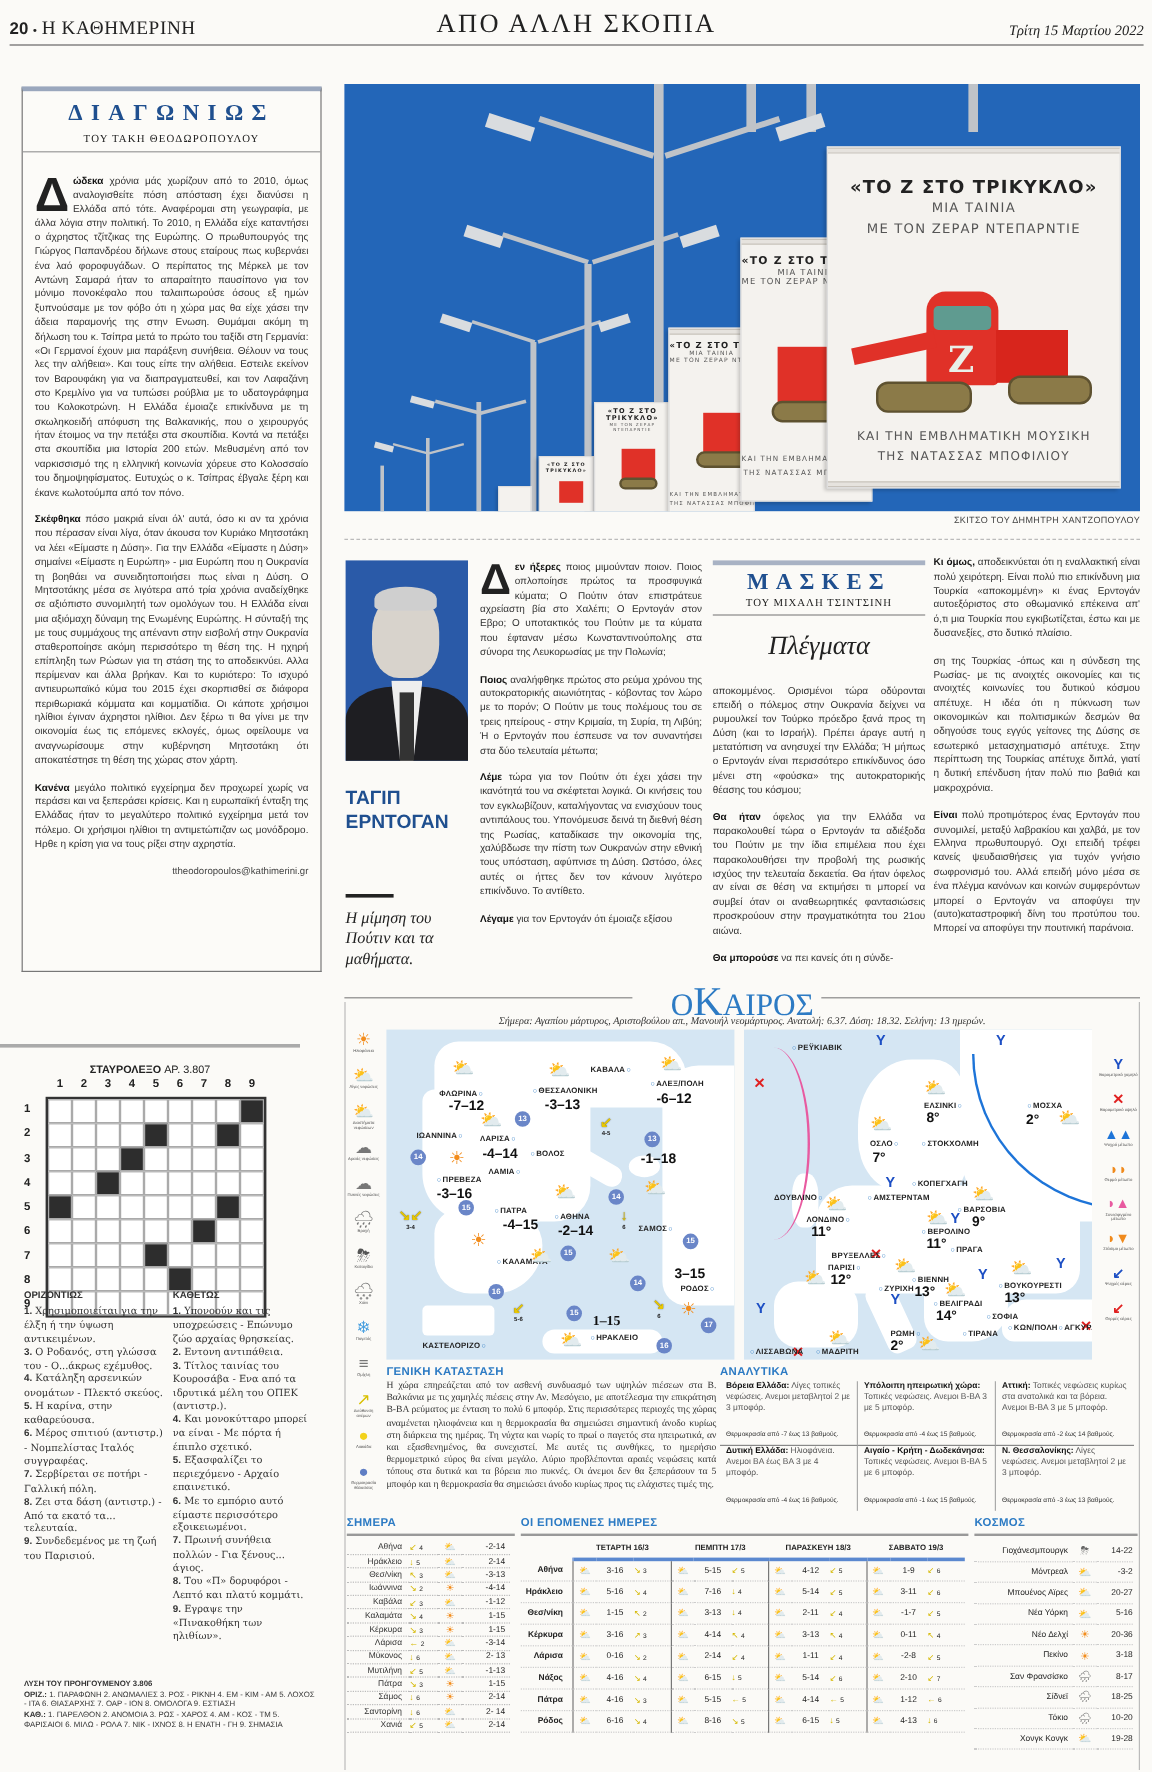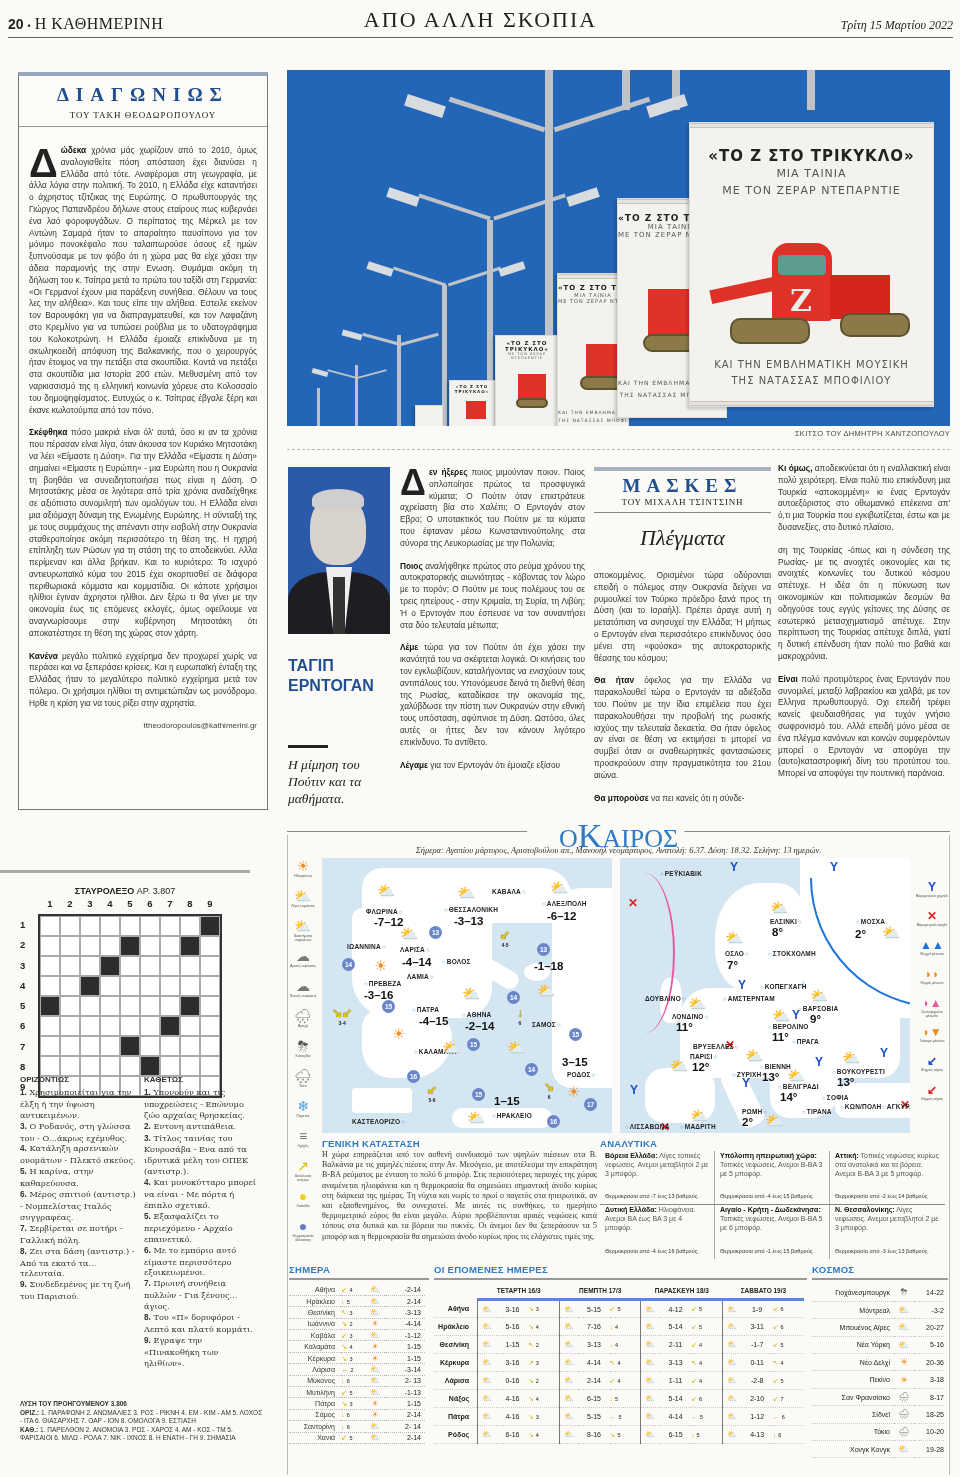--- a/index.html
+++ b/index.html
@@ -512,21 +512,21 @@
   <span class="city after" style="left:210px;top:163px;">ΣΑΜΟΣ</span>
 
   <span class="city" style="left:92px;top:190px;">ΚΑΛΑΜΑΤΑ</span>
   <span class="wicon cloud" style="left:120px;top:182px;">⛅</span>
   <span class="wicon cloud" style="left:185px;top:182px;">⛅</span>
 
   <span class="temp" style="left:240px;top:198px;">3–15</span>
   <span class="city after" style="left:245px;top:213px;">ΡΟΔΟΣ</span>
   <span class="wicon sun" style="left:245px;top:226px;">☀</span>
 
-  <span class="temp" style="left:172px;top:237px;">1–15</span>
+  <span class="temp" style="left:172px;top:237px;font-family:Liberation Serif, serif;">1–15</span>
   <span class="city" style="left:170px;top:254px;">ΗΡΑΚΛΕΙΟ</span>
   <span class="wicon cloud" style="left:145px;top:252px;">⛅</span>
   <span class="city after" style="left:30px;top:260px;">ΚΑΣΤΕΛΟΡΙΖΟ</span>
 
   <span class="seatemp" style="left:107px;top:68px;">13</span>
   <span class="seatemp" style="left:215px;top:85px;">13</span>
   <span class="seatemp" style="left:20px;top:100px;">14</span>
   <span class="seatemp" style="left:185px;top:133px;">14</span>
   <span class="seatemp" style="left:60px;top:142px;">15</span>
   <span class="seatemp" style="left:247px;top:170px;">15</span>

